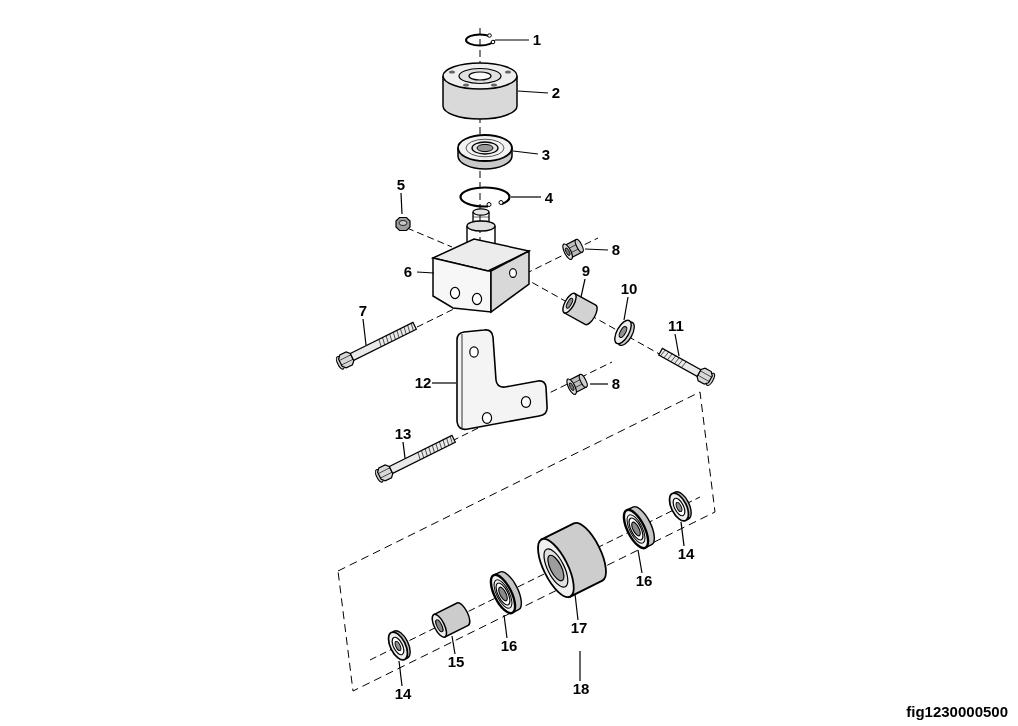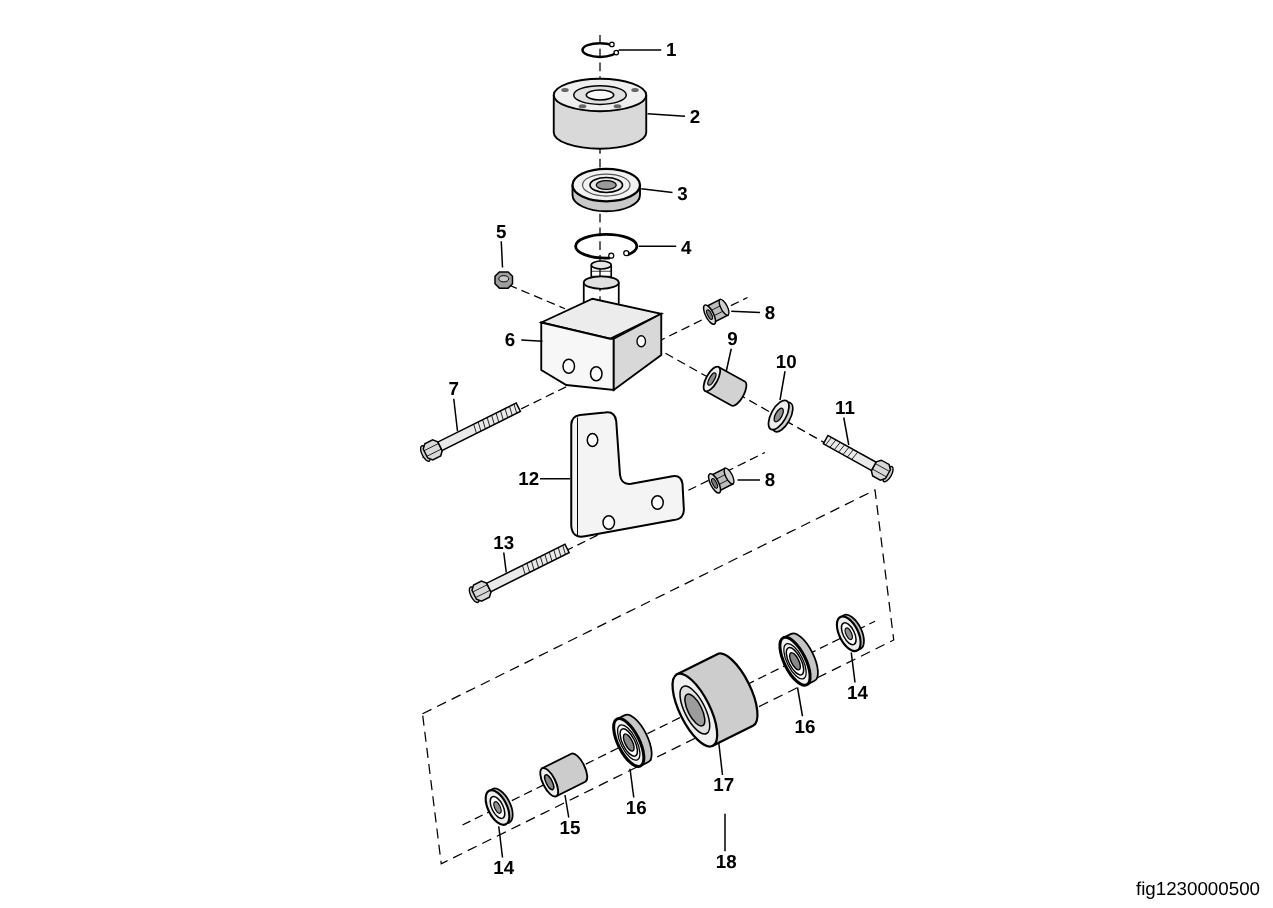--- a/index.html
+++ b/index.html
@@ -18,21 +18,21 @@
   .stage svg {
     position: absolute;
     left: 0;
     top: 0;
   }
   .fig-caption {
     position: absolute;
     right: 10px;
     bottom: 6px;
     font-size: 15px;
-    font-weight: normal;
+    font-weight: bold;
     color: #000000;
   }
   text.callout {
     font-family: "Liberation Sans", sans-serif;
     font-size: 15px;
     font-weight: bold;
     fill: #000000;
   }
 </style>
 </head>

